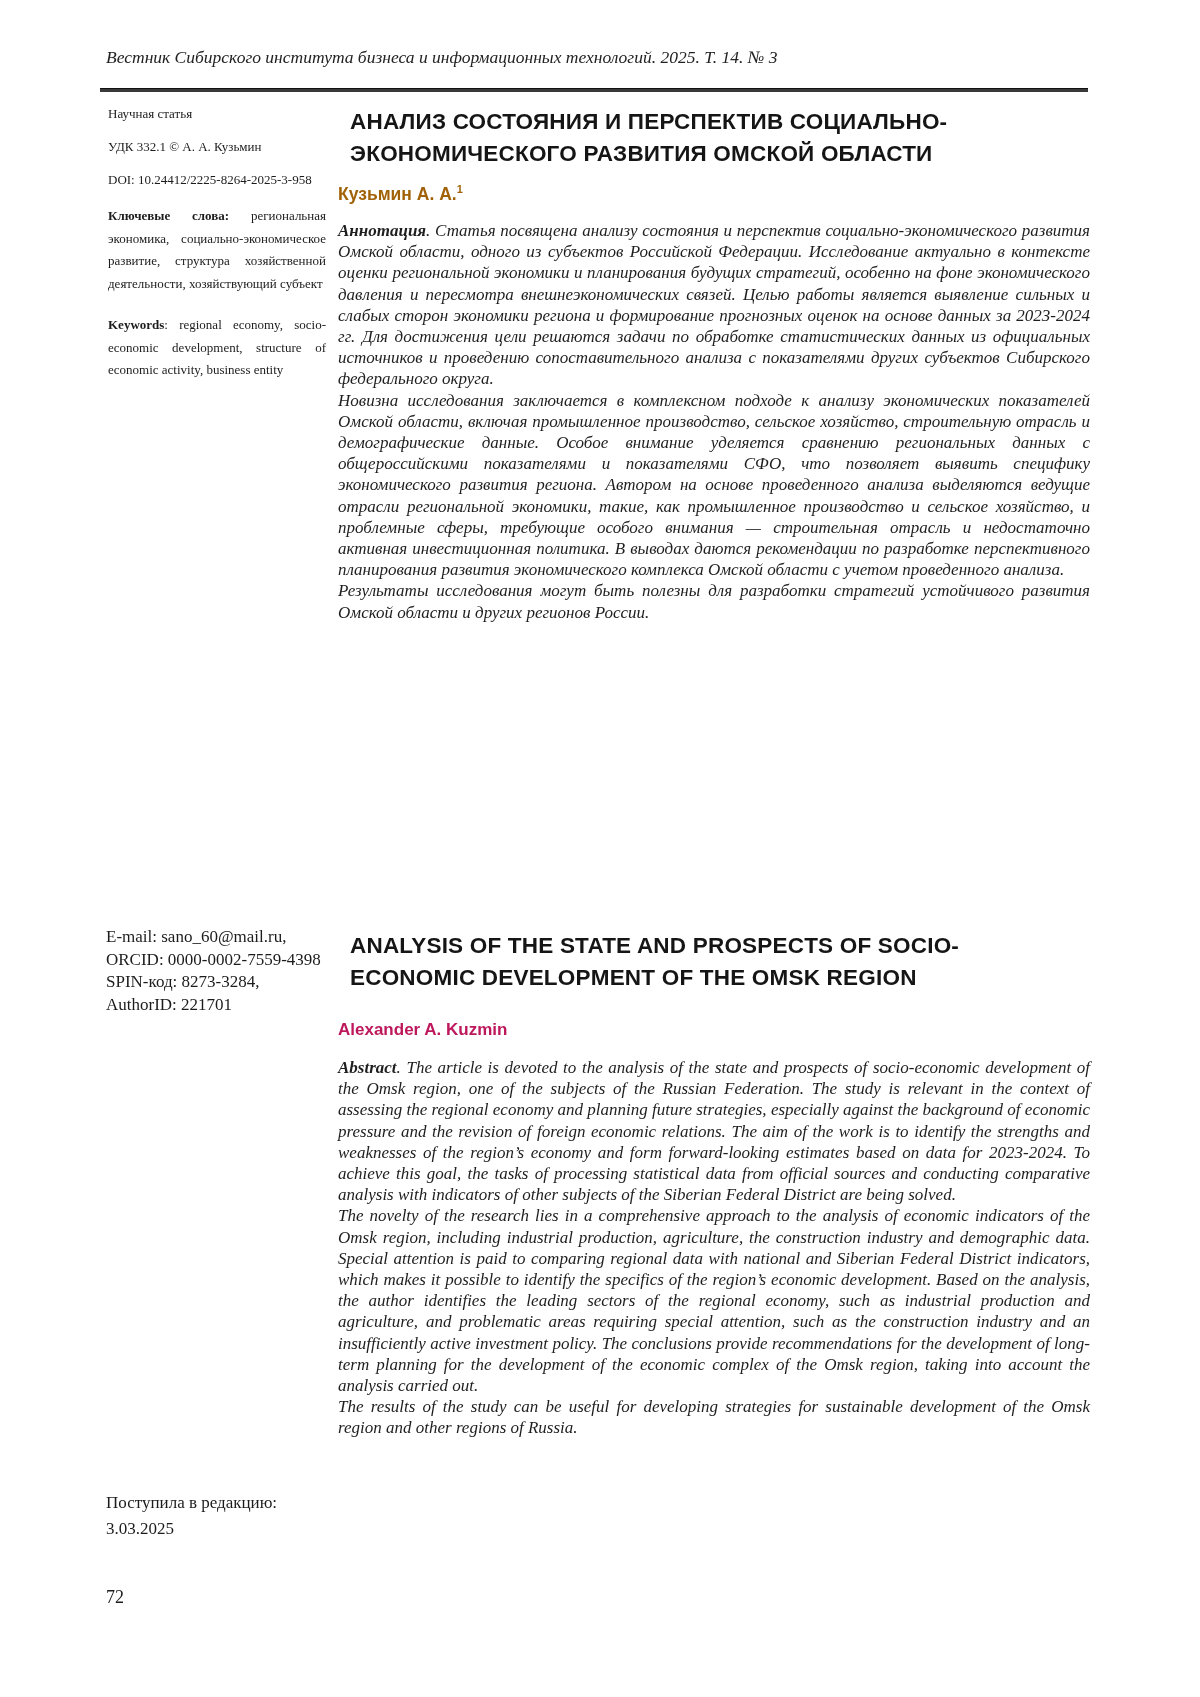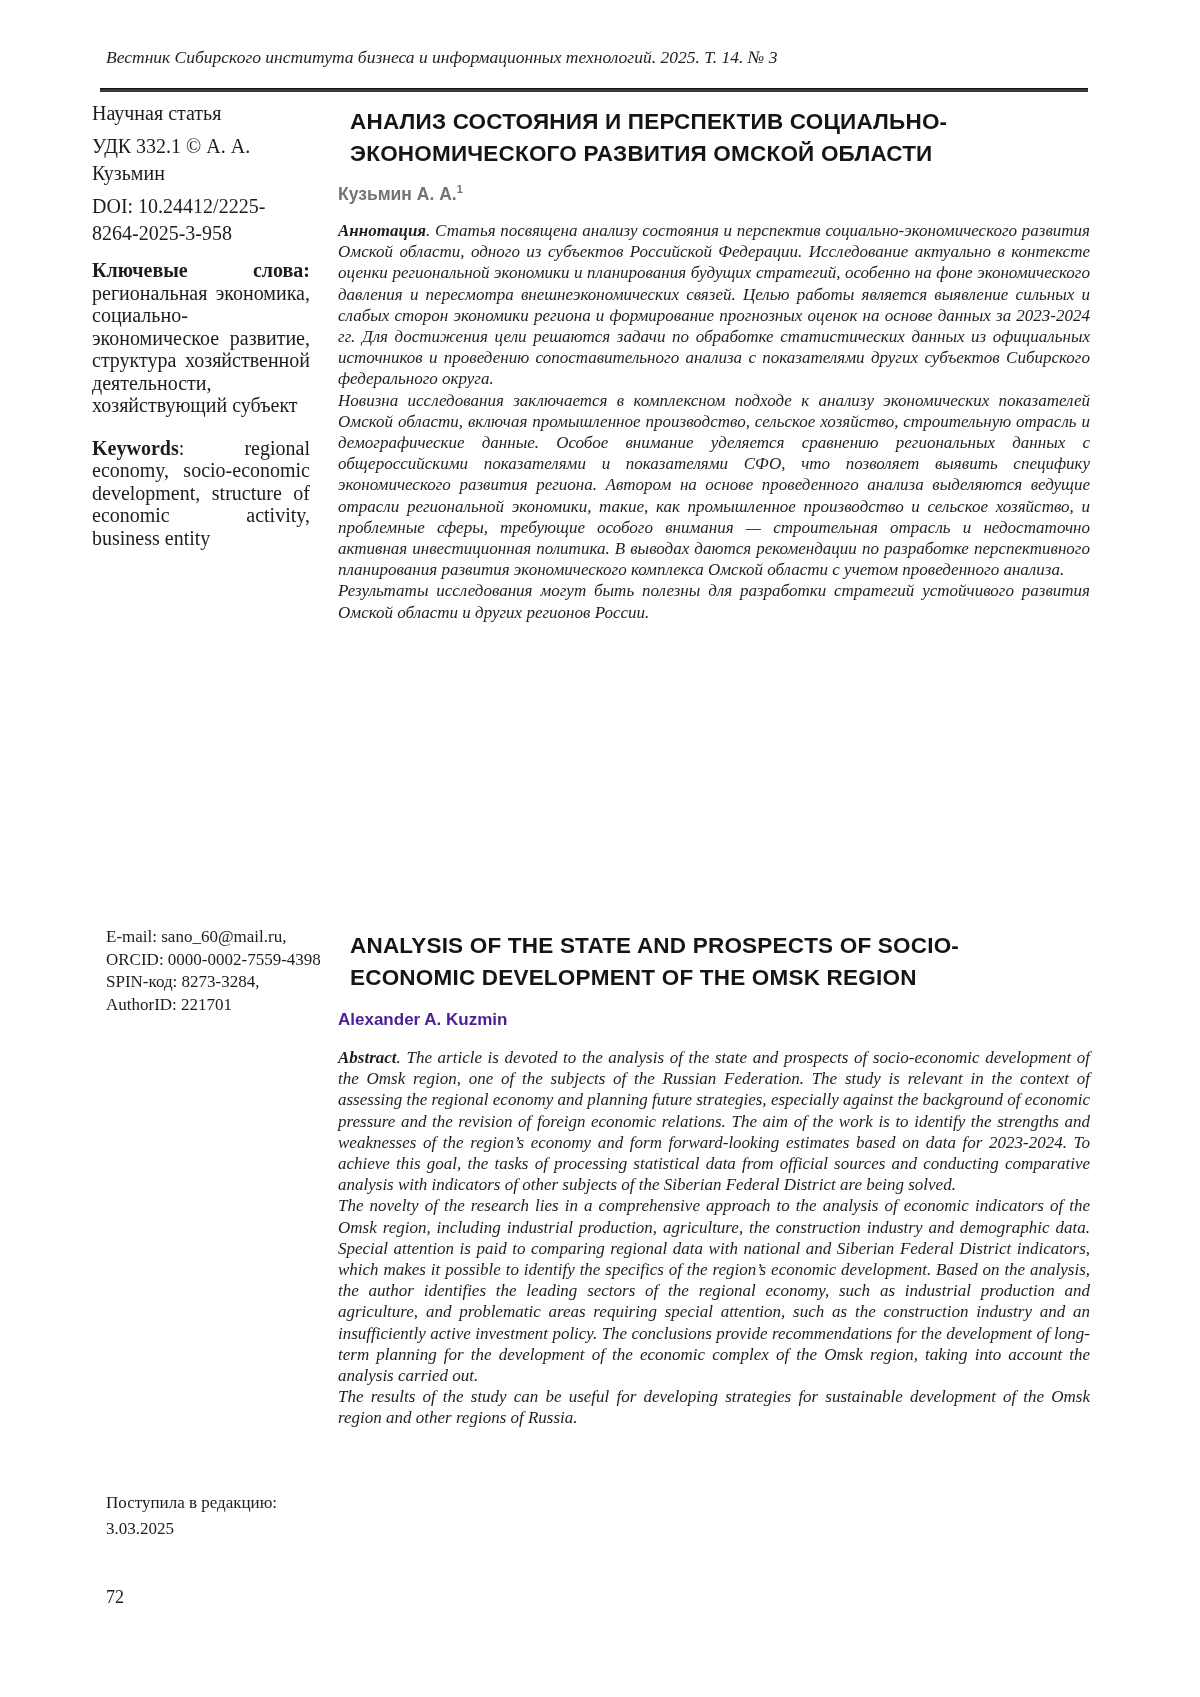--- a/index.html
+++ b/index.html
@@ -26,23 +26,23 @@
   .top-rule {
     position: absolute;
     left: 100px; top: 88px;
     width: 988px; height: 3px;
     background: #3a3a3a;
     border-top: 1px solid #111;
   }
   
   .left-top {
     position: absolute;
-    left: 92px; top: 100px;
+    left: 108px; top: 100px;
     width: 218px;
-    font-size: 20px;
+    font-size: 13px;
     line-height: 22.5px;
   }
   .left-top .meta-line { margin: 0 0 6px 0; line-height: 27px; }
   .kw-block { margin-top: 12px; text-align: justify; }
   .kw-block + .kw-block { margin-top: 19px; }
   .bold { font-weight: bold; }
   
   .right-top {
     position: absolute;
     left: 338px; top: 94px;
@@ -57,21 +57,21 @@
     line-height: 32px;
     letter-spacing: 0.2px;
     color: #151515;
   }
   .author-ru {
     margin-top: 13px;
     font-family: "Liberation Sans", "DejaVu Sans", sans-serif;
     font-weight: bold;
     font-size: 17.5px;
     line-height: 22px;
-    color: #737373;
+    color: #a16207;
   }
   .abstract {
     margin-top: 15px;
     font-style: italic;
     font-size: 17px;
     line-height: 21.2px;
     text-align: justify;
     color: #1e1e1e;
   }
   .abstract p { margin: 0; }
@@ -86,26 +86,26 @@
     text-align: left;
   }
   .left-bottom p { margin: 0; }
   
   .right-bottom {
     position: absolute;
     left: 338px; top: 918px;
     width: 752px;
   }
   .author-en {
-    margin-top: 14px;
+    margin-top: 24px;
     font-family: "Liberation Sans", "DejaVu Sans", sans-serif;
     font-size: 17px;
     font-weight: bold;
     line-height: 24px;
-    color: #4c1d95;
+    color: #be185d;
   }
   .affil-en {
     font-family: "Liberation Sans", "DejaVu Sans", sans-serif;
     font-size: 17px;
     font-weight: normal;
     line-height: 24px;
     color: #1a1a1a;
   }
   .received {
     position: absolute;

